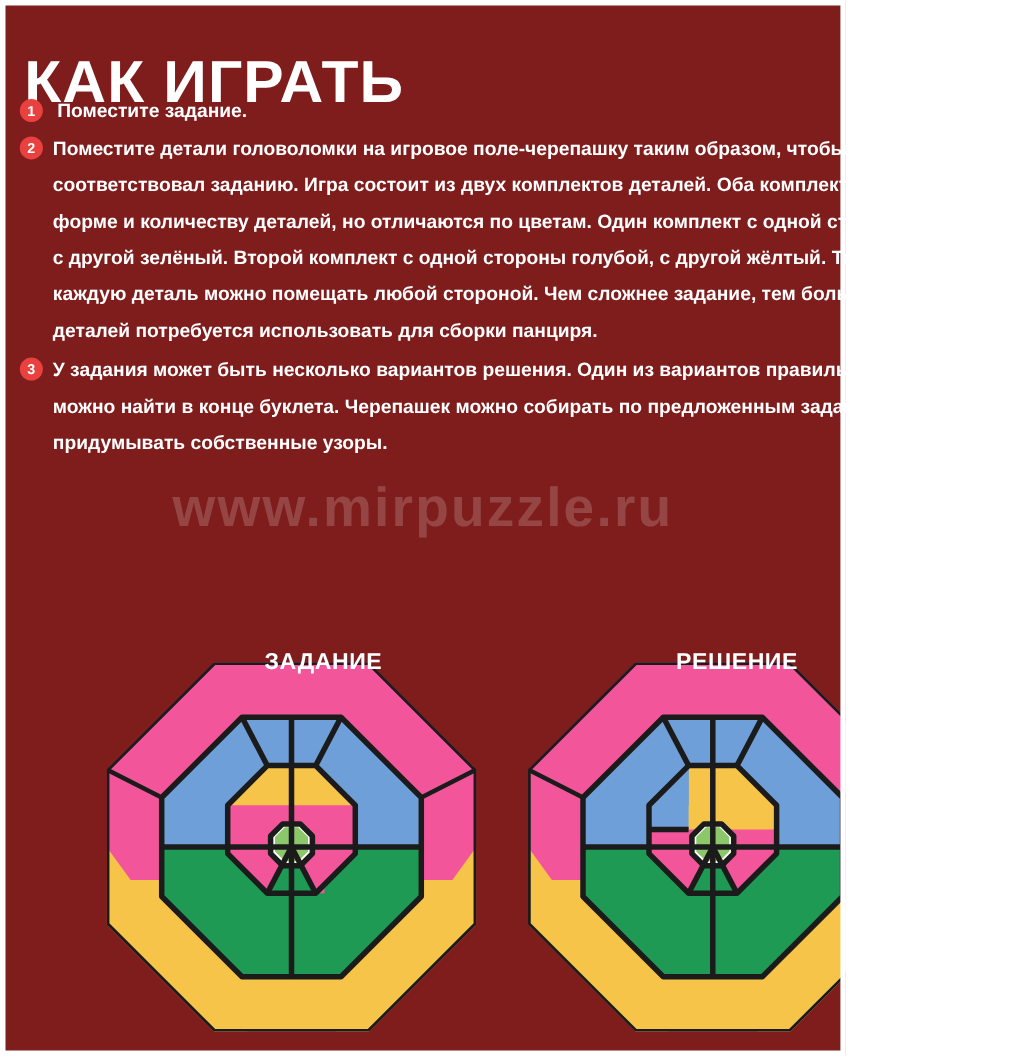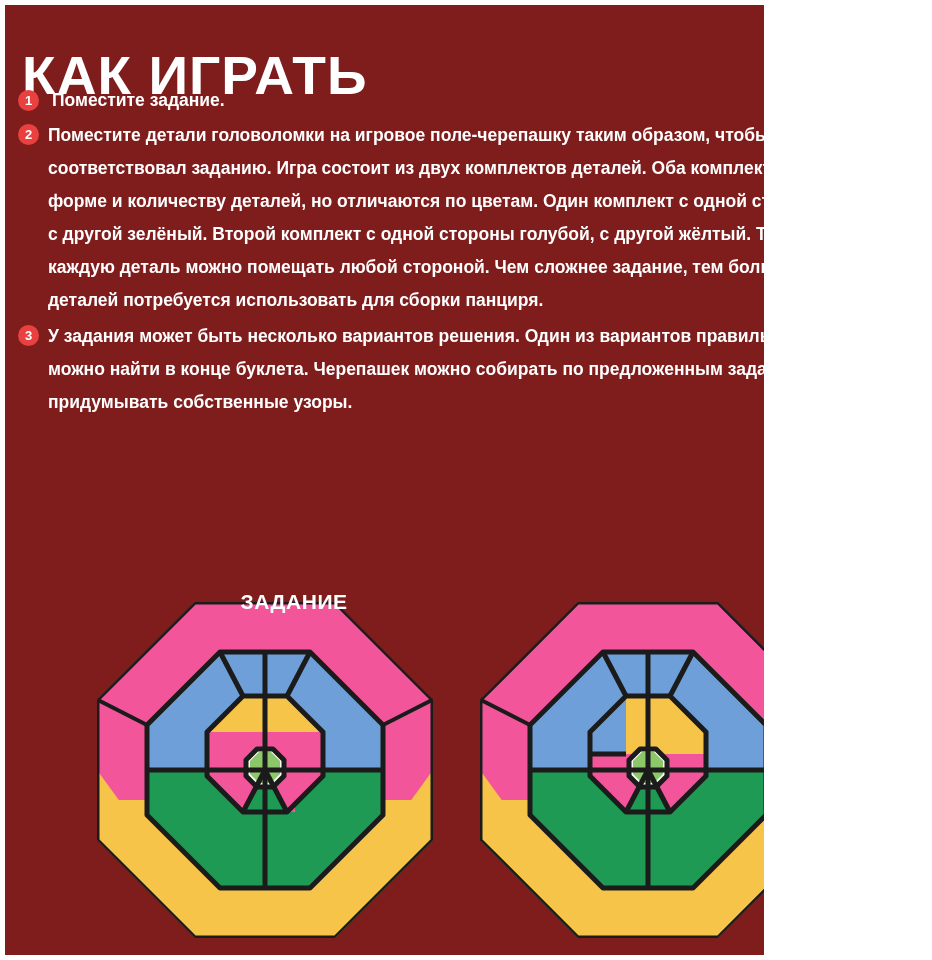--- a/index.html
+++ b/index.html
@@ -123,20 +123,21 @@
   .figure.left  { left: 95px;  top: 600px; }
   .figure.right { left: 478px; top: 600px; }
 </style>
 </head>
 <body>
 
 <div class="page">
 
   <h1 class="title">КАК ИГРАТЬ</h1>
 
+  <div class="watermark">www.mirpuzzle.ru</div>
 
   <div class="text-block">
 
     <p class="para p1">
       <span class="num-badge">1</span>
       <span>Поместите задание.</span>
     </p>
 
     <p class="para p2">
       <span class="num-badge">2</span>
@@ -144,20 +145,21 @@
     </p>
 
     <p class="para p3">
       <span class="num-badge">3</span>
       <span>У задания может быть несколько вариантов решения. Один из вариантов правильного ответа можно найти в конце буклета. Черепашек можно собирать по предложенным заданиями или придумывать собственные узоры.</span>
     </p>
 
   </div>
 
   <div class="caption left">ЗАДАНИЕ</div>
+  <div class="caption right">РЕШЕНИЕ</div>
 
   <div class="figure left">
     <svg width="340" height="340" viewBox="0 0 340 340" xmlns="http://www.w3.org/2000/svg">
       <defs>
 
         <clipPath id="octClipL">
           <polygon points="99.6,2 240.4,2 338,99.6 338,240.4 240.4,338 99.6,338 2,240.4 2,99.6"></polygon>
         </clipPath>
       </defs>
 

